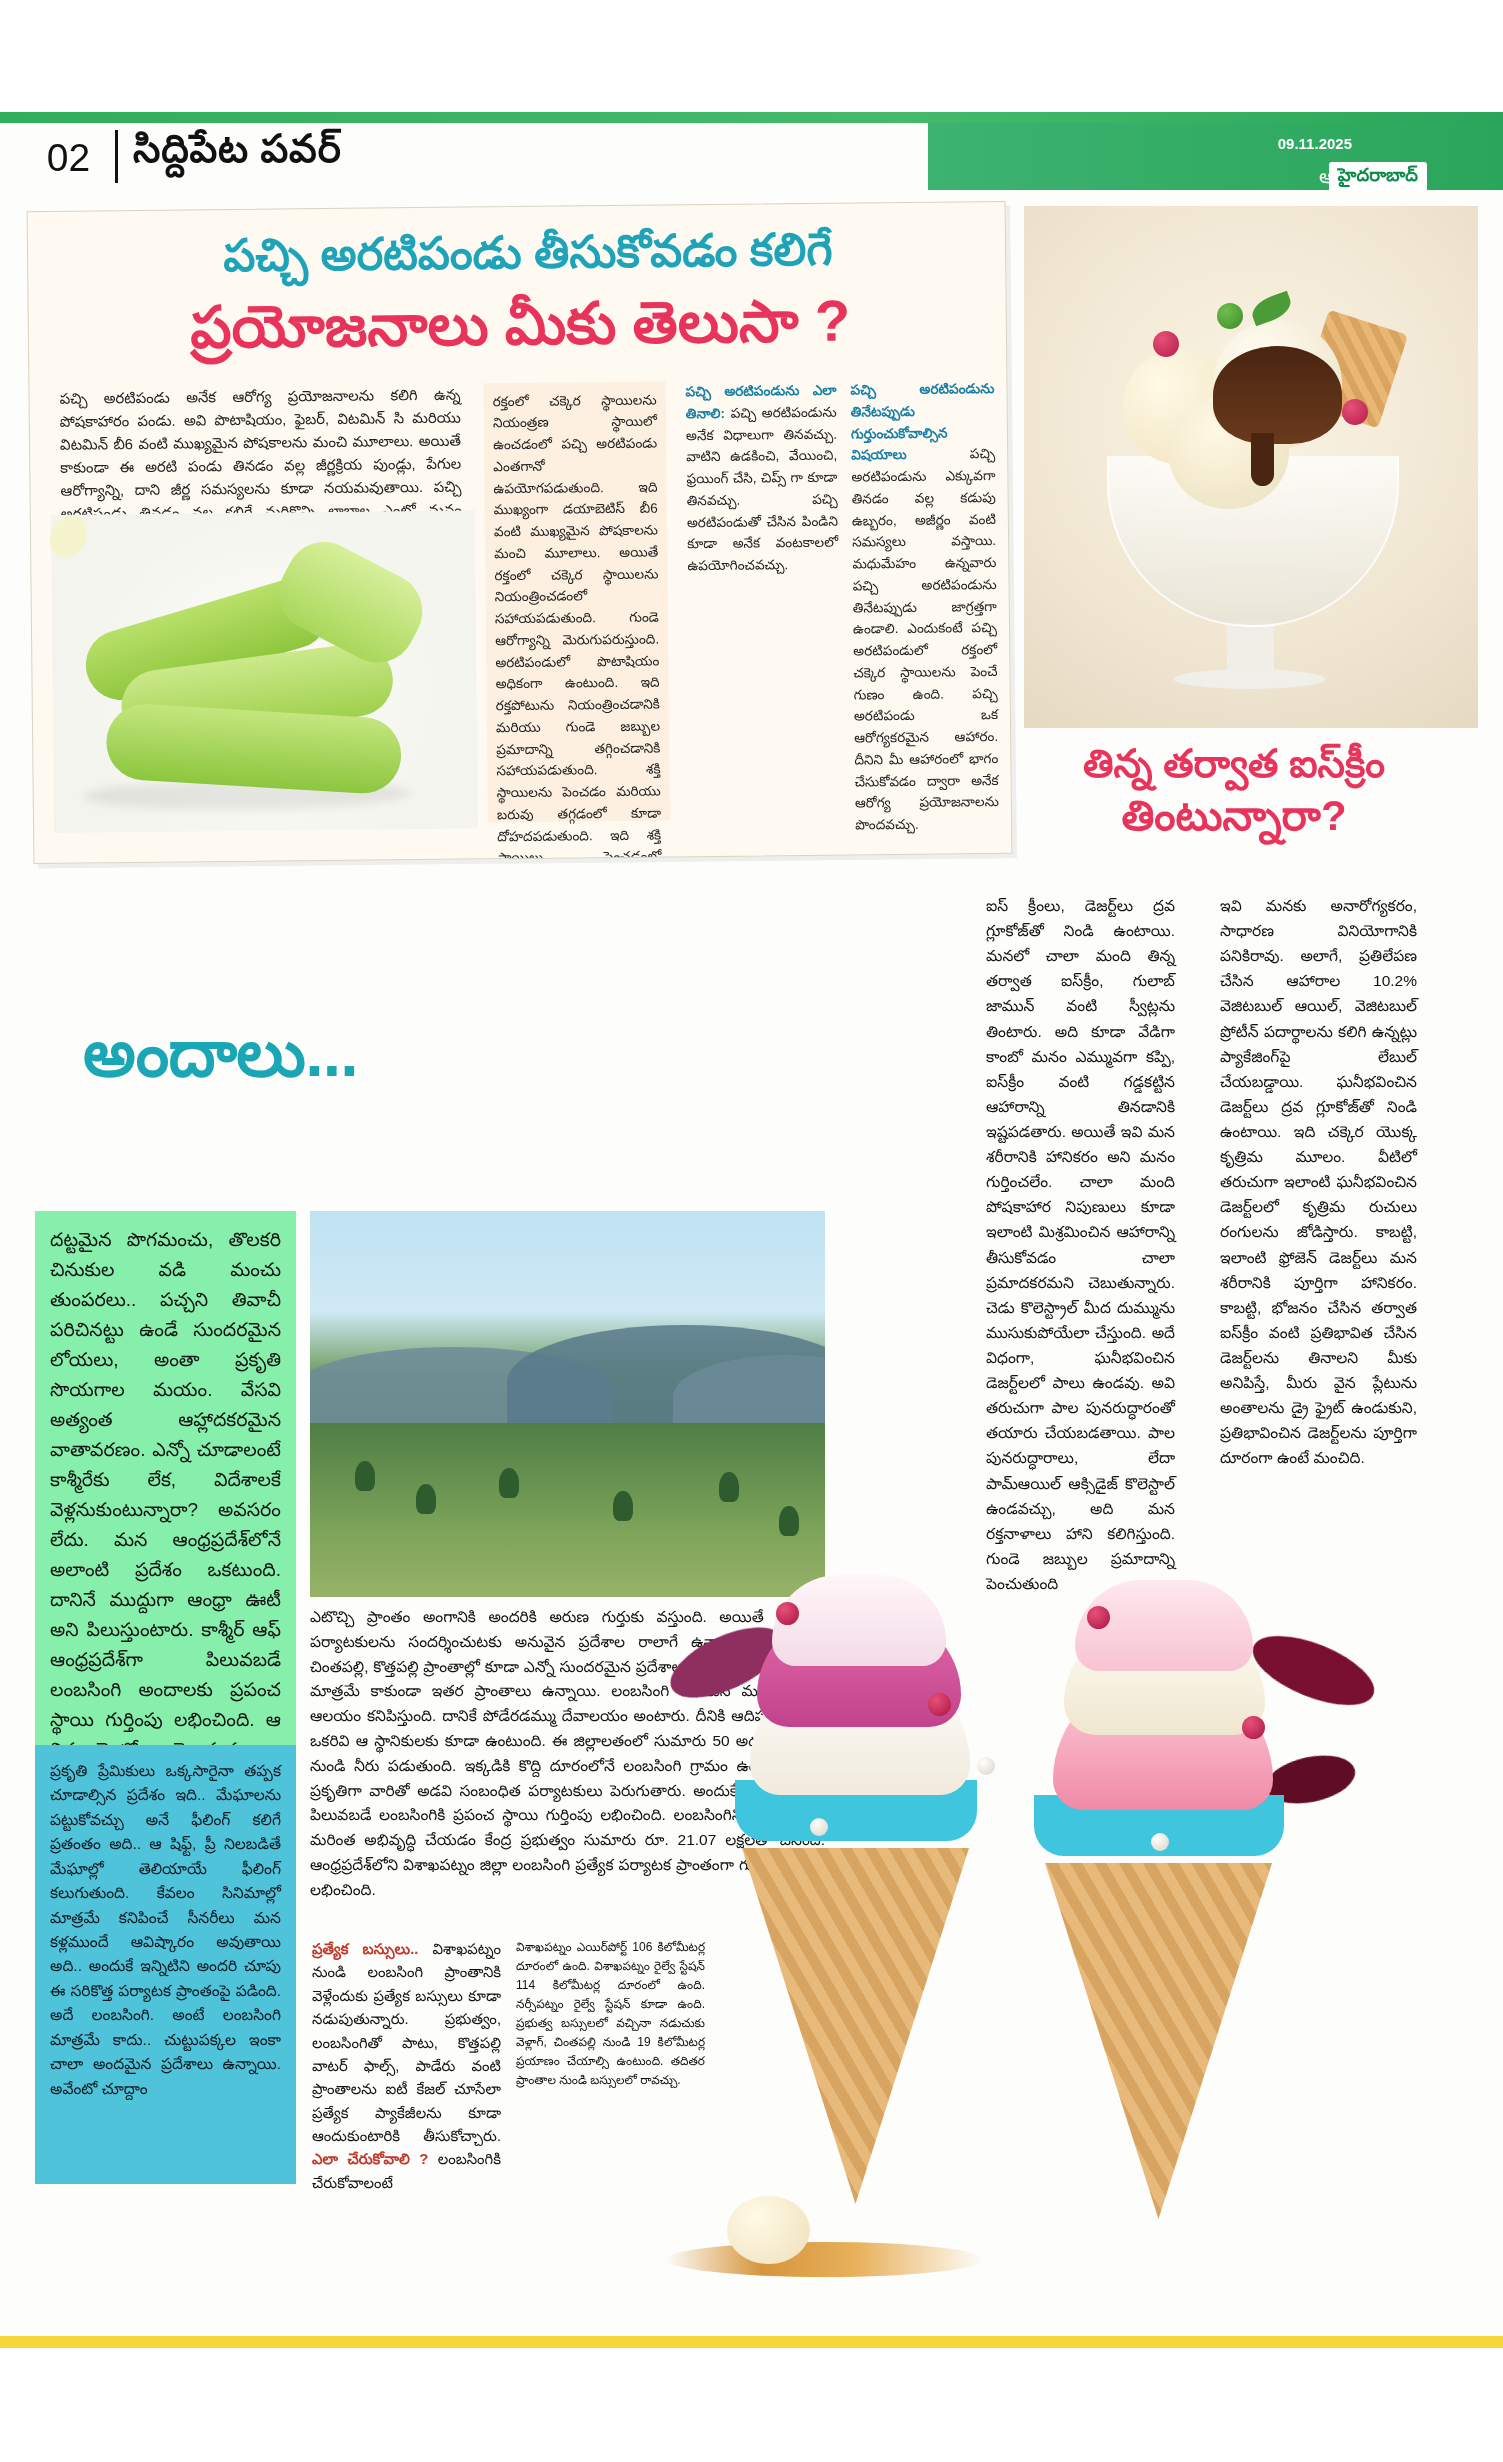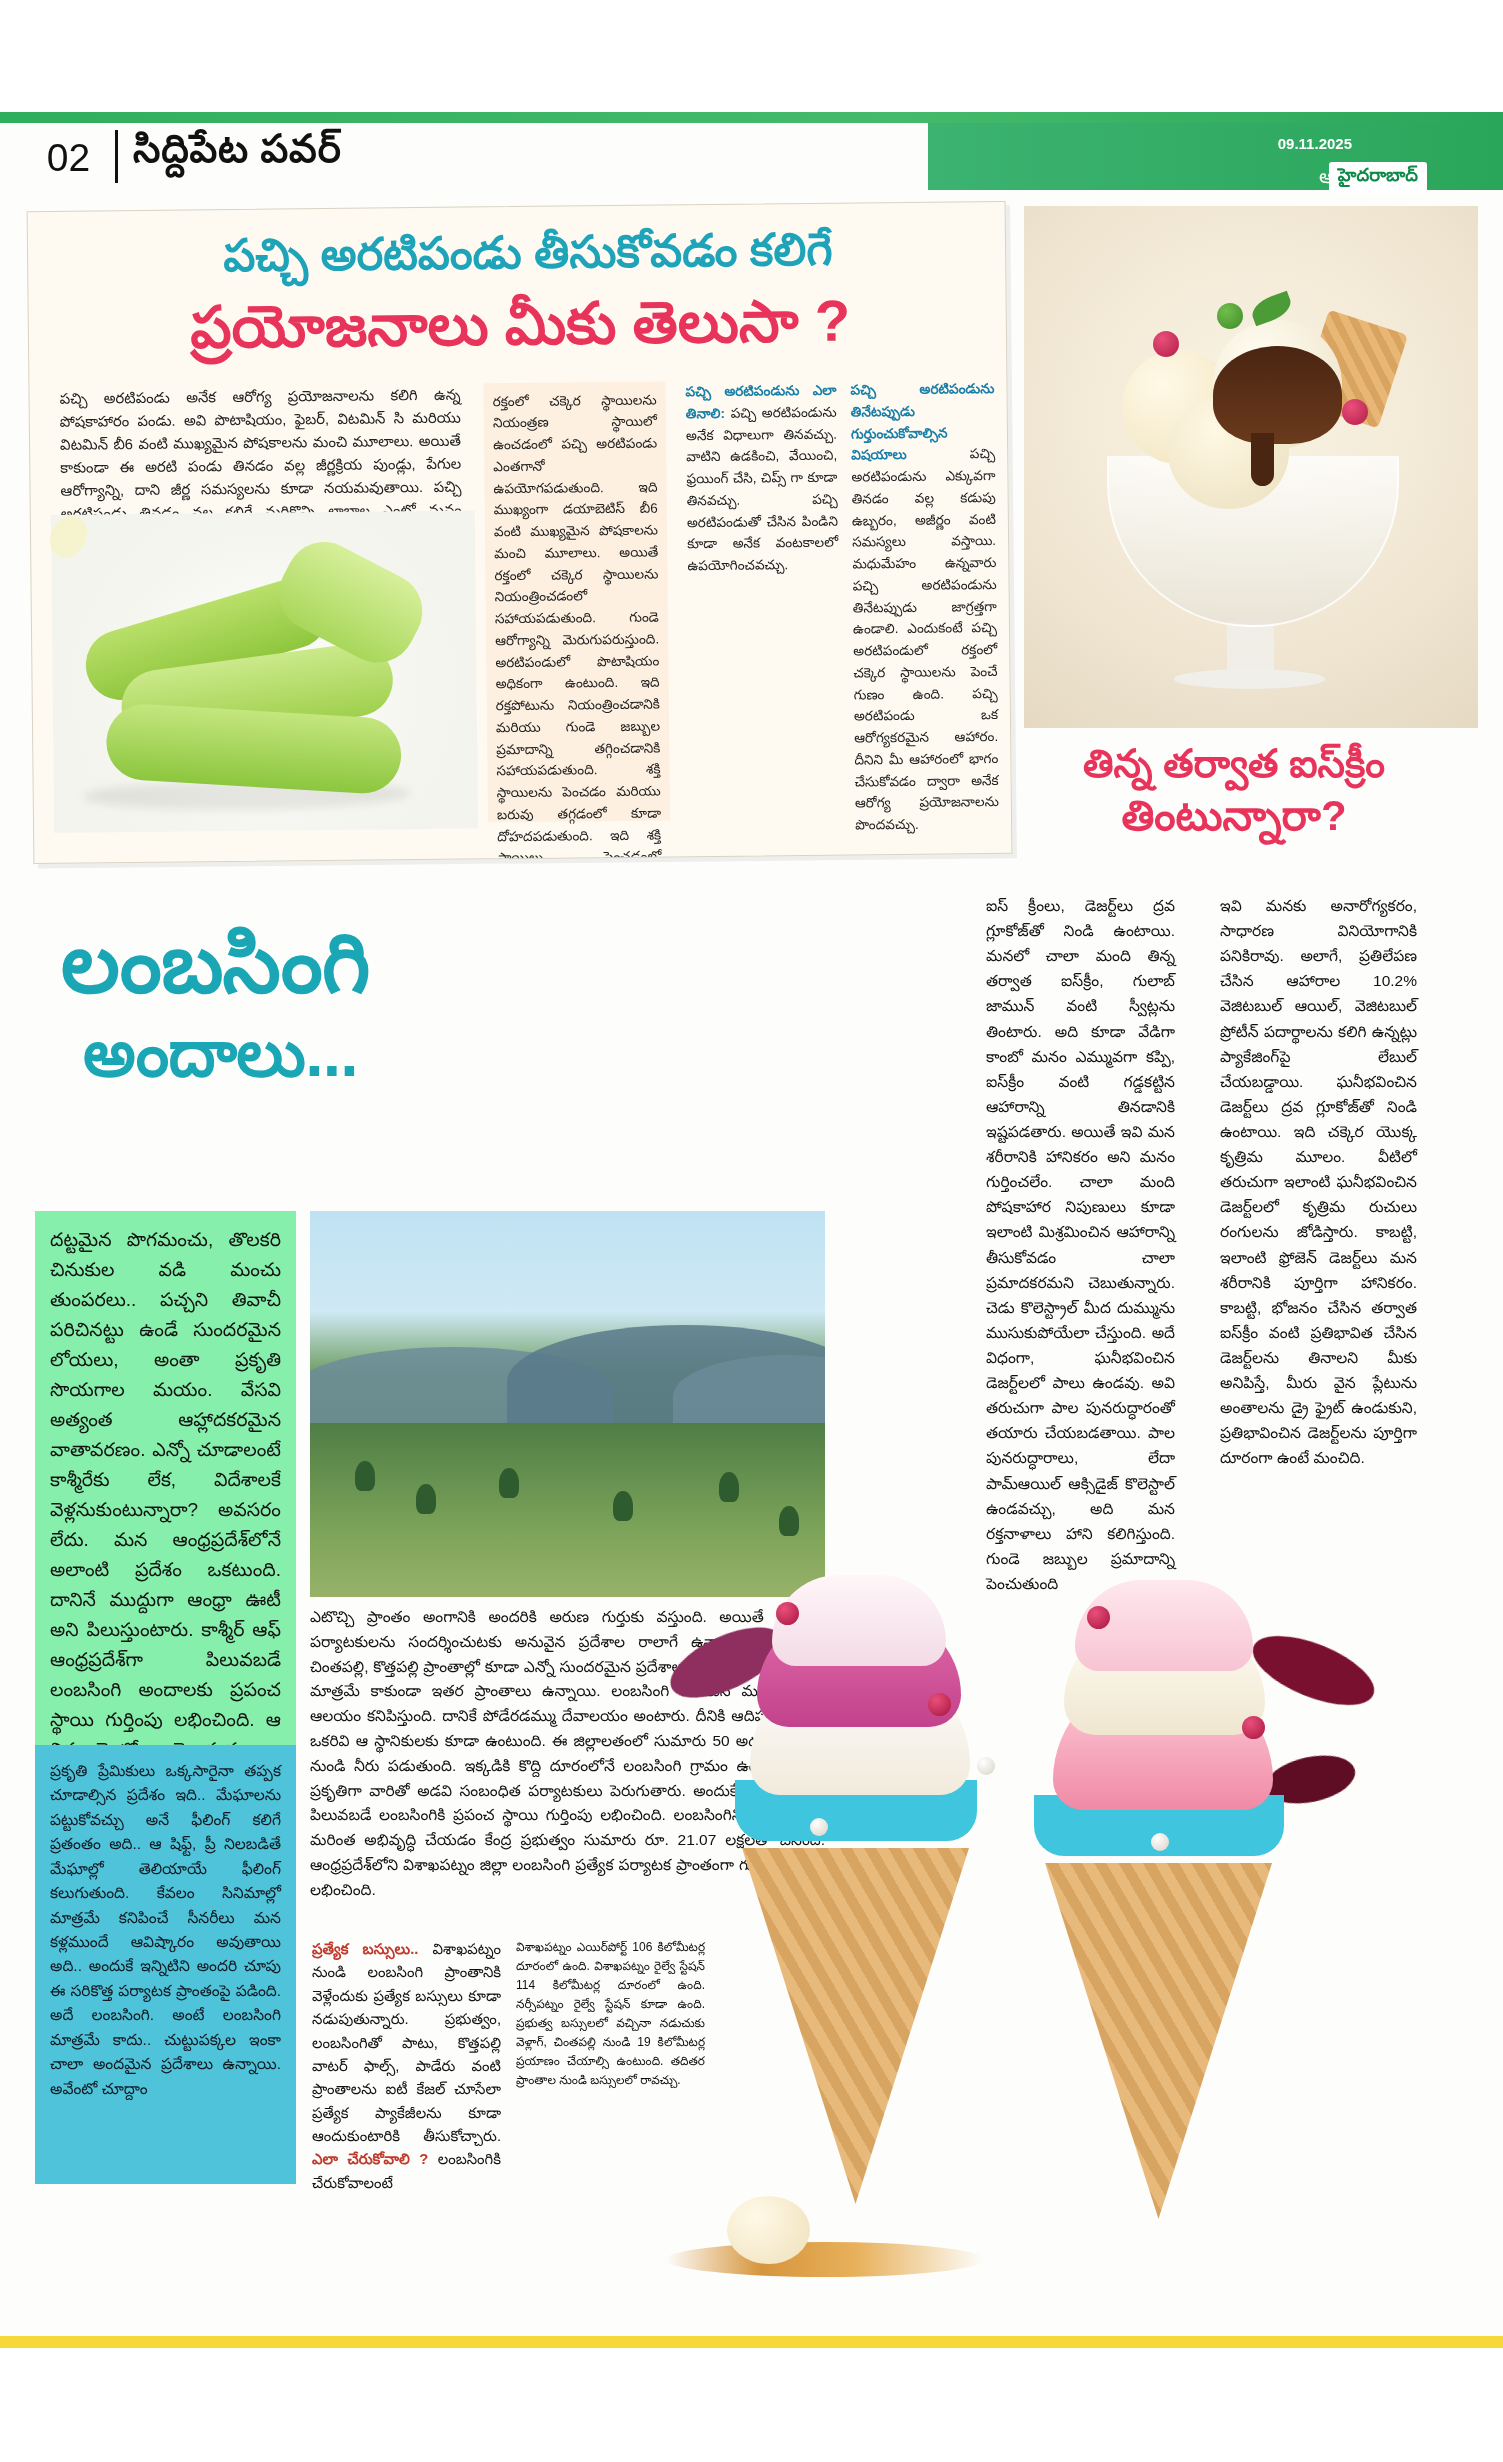--- a/index.html
+++ b/index.html
@@ -308,21 +308,20 @@
     <div class="berry b2"></div>
     <div class="berry b3"></div>
     <div class="mint"></div>
   </div>
 
   <div class="ic-head1">తిన్న తర్వాత ఐస్‌క్రీం</div>
   <div class="ic-head2">తింటున్నారా?</div>
   <div class="ic-col1">ఐస్ క్రీంలు, డెజర్ట్‌లు ద్రవ గ్లూకోజ్‌తో నిండి ఉంటాయి. మనలో చాలా మంది తిన్న తర్వాత ఐస్‌క్రీం, గులాబ్ జామున్ వంటి స్వీట్లను తింటారు. అది కూడా వేడిగా కాంబో మనం ఎమ్మువగా కప్పి, ఐస్‌క్రీం వంటి గడ్డకట్టిన ఆహారాన్ని తినడానికి ఇష్టపడతారు. అయితే ఇవి మన శరీరానికి హానికరం అని మనం గుర్తించలేం. చాలా మంది పోషకాహార నిపుణులు కూడా ఇలాంటి మిశ్రమించిన ఆహారాన్ని తీసుకోవడం చాలా ప్రమాదకరమని చెబుతున్నారు. చెడు కొలెస్ట్రాల్ మీద దుమ్మును ముసుకుపోయేలా చేస్తుంది. అదే విధంగా, ఘనీభవించిన డెజర్ట్‌లలో పాలు ఉండవు. అవి తరుచుగా పాల పునరుద్ధారంతో తయారు చేయబడతాయి. పాల పునరుద్ధారాలు, లేదా పామ్‌ఆయిల్ ఆక్సిడైజ్ కొలెస్టాల్ ఉండవచ్చు, అది మన రక్తనాళాలు హాని కలిగిస్తుంది. గుండె జబ్బుల ప్రమాదాన్ని పెంచుతుంది</div>
   <div class="ic-col2">ఇవి మనకు అనారోగ్యకరం, సాధారణ వినియోగానికి పనికిరావు. అలాగే, ప్రతిలేపణ చేసిన ఆహారాల 10.2% వెజిటబుల్ ఆయిల్, వెజిటబుల్ ప్రోటీన్ పదార్థాలను కలిగి ఉన్నట్లు ప్యాకేజింగ్‌పై లేబుల్ చేయబడ్డాయి. ఘనీభవించిన డెజర్ట్‌లు ద్రవ గ్లూకోజ్‌తో నిండి ఉంటాయి. ఇది చక్కెర యొక్క కృత్రిమ మూలం. వీటిలో తరుచుగా ఇలాంటి ఘనీభవించిన డెజర్ట్‌లలో కృత్రిమ రుచులు రంగులను జోడిస్తారు. కాబట్టి, ఇలాంటి ఫ్రోజెన్ డెజర్ట్‌లు మన శరీరానికి పూర్తిగా హానికరం. కాబట్టి, భోజనం చేసిన తర్వాత ఐస్‌క్రీం వంటి ప్రతిభావిత చేసిన డెజర్ట్‌లను తినాలని మీకు అనిపిస్తే, మీరు వైన ప్లేటును అంతాలను డ్రై ఫ్రైట్ ఉండుకుని, ప్రతిభావించిన డెజర్ట్‌లను పూర్తిగా దూరంగా ఉంటే మంచిది.</div>
 
-  <div class="lamb-title1">లంబసింగి</div>
   <div class="lamb-title2">అందాలు...</div>
 
   <div class="yellow-col">దట్టమైన పొగమంచు, తొలకరి చినుకుల వడి మంచు తుంపరలు.. పచ్చని తివాచీ పరిచినట్టు ఉండే సుందరమైన లోయలు, అంతా ప్రకృతి సొయగాల మయం. వేసవి అత్యంత ఆహ్లాదకరమైన వాతావరణం. ఎన్నో చూడాలంటే కాశ్మీరేకు లేక, విదేశాలకే వెళ్లనుకుంటున్నారా? అవసరం లేదు. మన ఆంధ్రప్రదేశ్‌లోనే అలాంటి ప్రదేశం ఒకటుంది. దానినే ముద్దుగా ఆంధ్రా ఊటీ అని పిలుస్తుంటారు. కాశ్మీర్ ఆఫ్ ఆంధ్రప్రదేశ్‌గా పిలువబడే లంబసింగి అందాలకు ప్రపంచ స్థాయి గుర్తింపు లభించింది. ఆ వివరాలెంటో తెలుసుకుందాం పదండి..</div>
   <div class="blue-col">ప్రకృతి ప్రేమికులు ఒక్కసారైనా తప్పక చూడాల్సిన ప్రదేశం ఇది.. మేఘాలను పట్టుకోవచ్చు అనే ఫీలింగ్ కలిగే ప్రతంతం అది.. ఆ షిఫ్ట్, ప్రీ నిలబడితే మేఘాల్లో తెలియాయే ఫీలింగ్ కలుగుతుంది. కేవలం సినిమాల్లో మాత్రమే కనిపించే సీనరీలు మన కళ్లముందే ఆవిష్కారం అవుతాయి అది.. అందుకే ఇన్నిటిని అందరి చూపు ఈ సరికొత్త పర్యాటక ప్రాంతంపై పడింది. అదే లంబసింగి. అంటే లంబసింగి మాత్రమే కాదు.. చుట్టుపక్కల ఇంకా చాలా అందమైన ప్రదేశాలు ఉన్నాయి. అవేంటో చూద్దాం</div>
 
   <div class="lamb-photo">
     <div class="mtn m1"></div>
     <div class="mtn m2"></div>
     <div class="mtn m3"></div>
     <div class="valley"></div>

